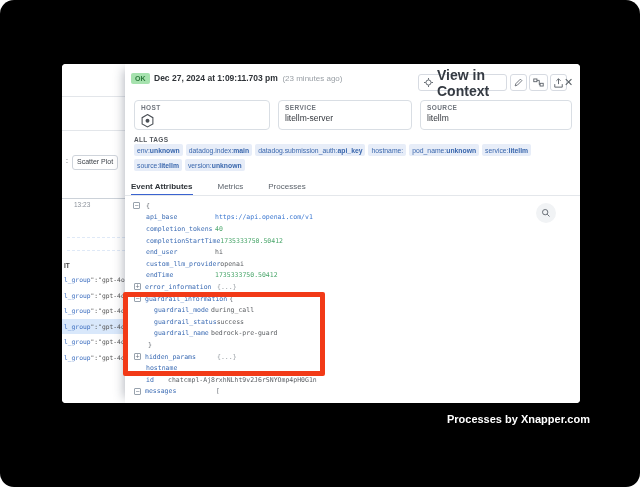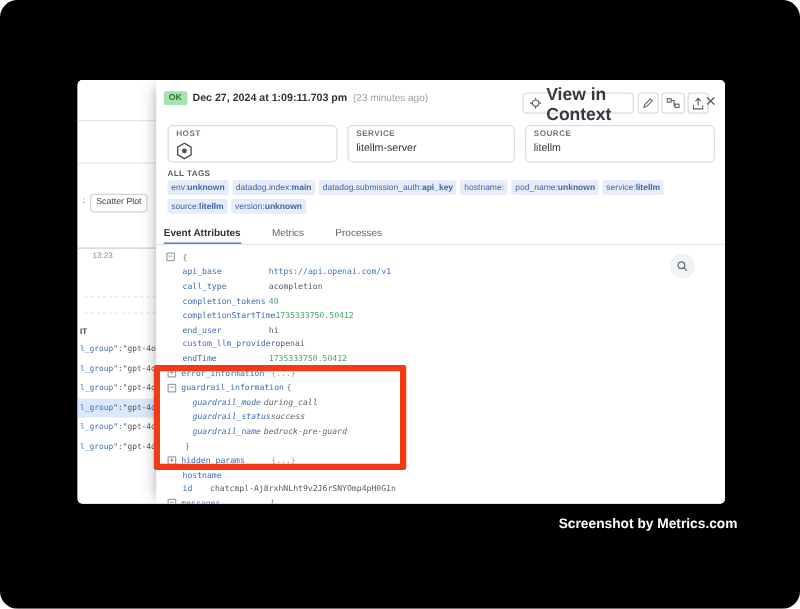--- a/index.html
+++ b/index.html
@@ -46,21 +46,21 @@
   .tabs{position:absolute;left:69px;top:116px;height:16px;display:flex;gap:25px;}
   .tab{font-size:8px;color:#5c636b;line-height:14px;padding-bottom:2px;}
   .tab.active{color:#2e3338;font-weight:bold;border-bottom:2px solid #3a63d0;text-align:right;}
   .tabline{position:absolute;left:63px;right:0;top:131px;border-top:1px solid #e4e7eb;}
   .searchbtn{position:absolute;left:474px;top:139px;width:20px;height:20px;border-radius:50%;background:#f1f3f5;
         display:flex;align-items:center;justify-content:center;}
   
   .jwrap{position:absolute;left:63px;right:0;top:136px;bottom:0;overflow:hidden;
         font-family:"DejaVu Sans Mono",monospace;font-size:6.5px;color:#5d6064;}
   .jrow{height:11.6px;display:flex;align-items:center;white-space:nowrap;}
-  .jrow.lvl0{padding-left:8px;} .jrow.lvl1{padding-left:21px;} .jrow.lvl2{padding-left:29px;font-style:italic;}
+  .jrow.lvl0{padding-left:8px;} .jrow.lvl1{padding-left:21px;} .jrow.lvl2{padding-left:29px;}
   .jrow.has-toggle.lvl0{padding-left:8px;} .jrow.has-toggle.lvl1{padding-left:9px;}
   .toggle{width:7px;height:7px;border:1px solid #98a2ad;border-radius:1px;display:inline-flex;align-items:center;
         justify-content:center;font-size:7px;line-height:5px;color:#667080;margin-right:4px;box-sizing:border-box;
         font-family:"Liberation Sans",sans-serif;}
   .k{color:#3c6cb4;display:inline-block;}
   .lvl1 .k{min-width:69px;} .lvl2 .k{min-width:57px;} .compact .k{min-width:22px;}
   .v.str{color:#5d6064;} .v.num{color:#4aa66b;} .v.link{color:#3b77d0;}
   .open,.close{color:#6a6f76;margin-left:2px;} .trailer{color:#9aa0a6;margin-left:3px;}
   
   .redbox{position:absolute;left:61px;top:228px;width:192px;height:74px;border:5px solid #f23a17;
@@ -187,24 +187,20 @@
     <div class="jwrap" id="json-rows">
         <div class="jrow lvl0 has-toggle">
           <span class="toggle">−</span>
           <span class="open">{</span>
         </div>
         <div class="jrow lvl1">
           <span class="k">api_base</span>
           <span class="v link">https://api.openai.com/v1</span>
         </div>
         <div class="jrow lvl1">
-          <span class="k">call_type</span>
-          <span class="v str">acompletion</span>
-        </div>
-        <div class="jrow lvl1">
           <span class="k">completion_tokens</span>
           <span class="v num">40</span>
         </div>
         <div class="jrow lvl1">
           <span class="k">completionStartTime</span>
           <span class="v num">1735333750.50412</span>
         </div>
         <div class="jrow lvl1">
           <span class="k">end_user</span>
           <span class="v str">hi</span>
@@ -257,14 +253,14 @@
         <div class="jrow lvl1 has-toggle">
           <span class="toggle">−</span>
           <span class="k">messages</span>
           <span class="open">[</span>
         </div>
       </div>
 
     <div class="redbox"></div>
   </div>
 
-  <div class="watermark">Screenshot by Metrics.com</div>
+  <div class="watermark">Processes by Xnapper.com</div>
 </div>
 
 </body></html>

